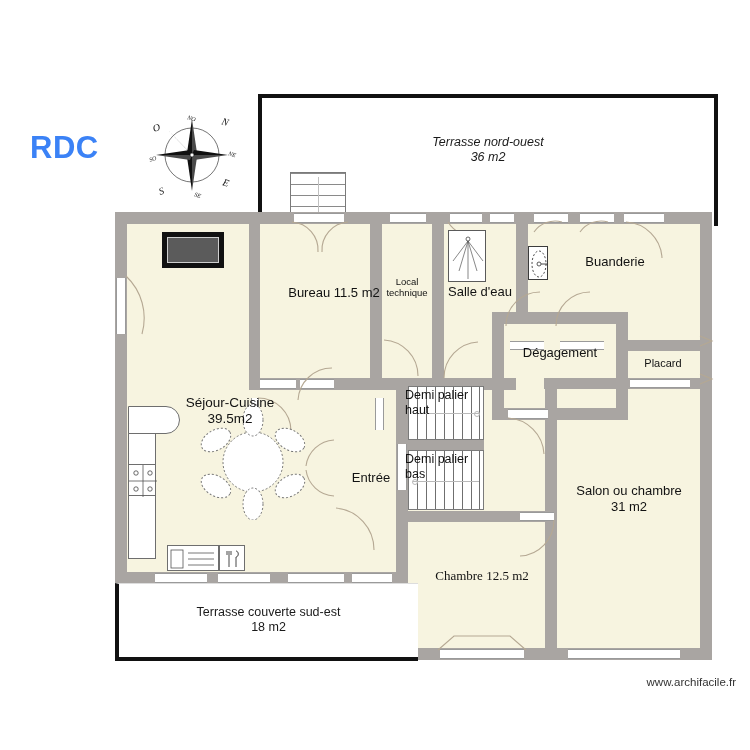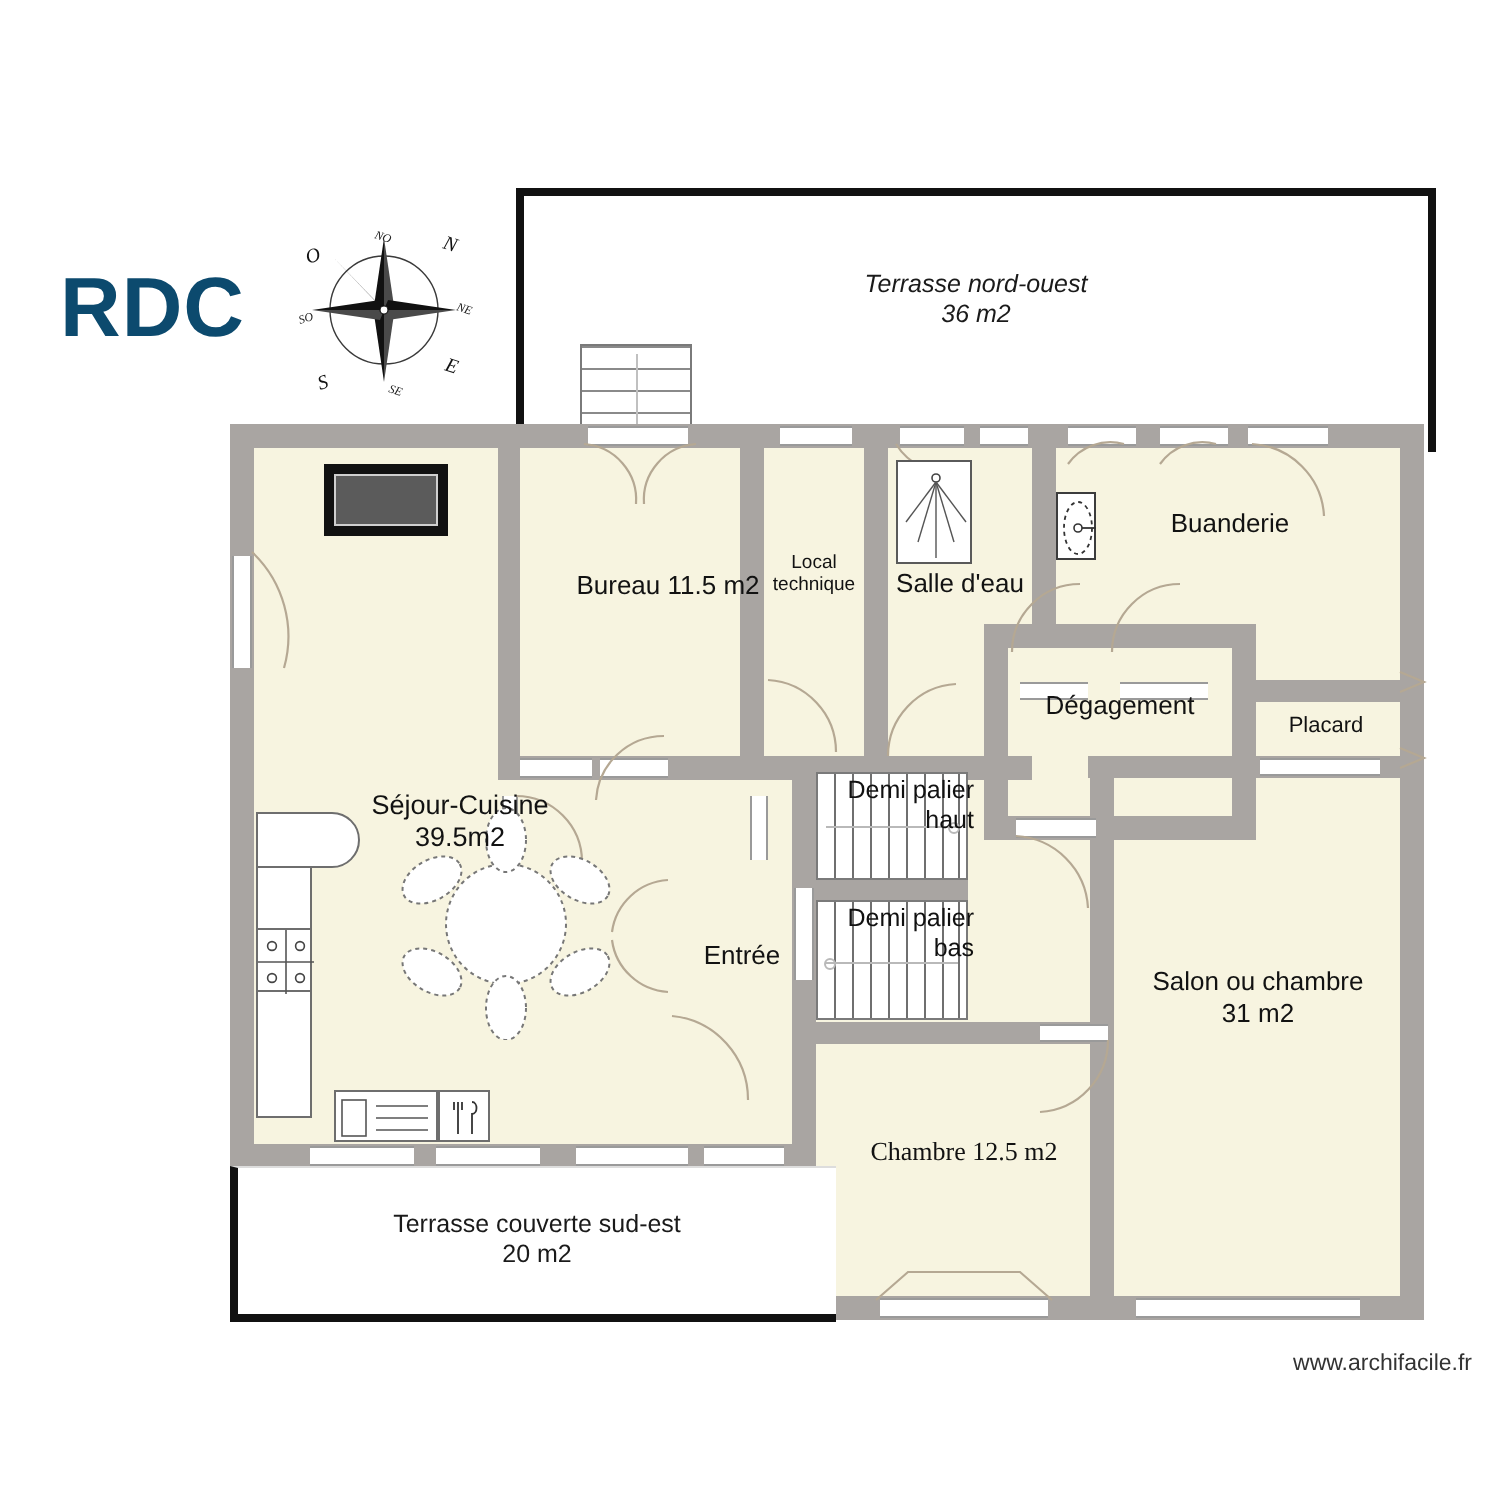--- a/index.html
+++ b/index.html
@@ -9,21 +9,21 @@
     background:#ffffff;
     font-family:"Liberation Sans", sans-serif;
     overflow:hidden;
     position:relative;
   }
   #stage{position:absolute;left:0;top:0;width:750px;height:750px;}
 
   
   .floor-label{
     position:absolute;left:30px;top:130px;
-    font-size:42px;font-weight:bold;color:#0c4a6e;
+    font-size:31px;font-weight:bold;color:#3b82f6;
     letter-spacing:.5px;
   }
 
   
   .compass{position:absolute;left:142px;top:105px;width:100px;height:100px;}
 
   
   .terrace{
     position:absolute;background:#ffffff;
     box-sizing:border-box;
@@ -62,21 +62,21 @@
   
   .door{position:absolute;}
   .door svg{display:block;overflow:visible;}
   .door path,.door line{stroke:#b5a893;stroke-width:1.1px;fill:none;}
 
   
   .stairs{position:absolute;background:#ffffff;border:1px solid #7a7a7a;box-sizing:border-box;}
   .stairs .step{position:absolute;top:0;bottom:0;width:1px;background:#6f6f6f;}
   .stairs .rail{position:absolute;left:6%;right:6%;height:1px;background:#b9b9b9;}
   .stairs .nose{position:absolute;width:4px;height:4px;border:1px solid #b9b9b9;border-radius:50%;}
-  .stairs-label{position:absolute;left:0;right:0;text-align:right;font-size:12.5px;line-height:14.5px;color:#111;white-space:pre-line;}
+  .stairs-label{position:absolute;left:0;right:0;text-align:left;font-size:12.5px;line-height:14.5px;color:#111;white-space:pre-line;}
 
   
   .fx{position:absolute;box-sizing:border-box;}
   .fireplace{position:absolute;background:#111;box-sizing:border-box;}
   .fireplace .inner{position:absolute;left:5px;top:5px;right:5px;bottom:5px;background:#5b5b5b;border:1px solid #cfcfcf;}
 
   .counter{position:absolute;background:#ffffff;border:1px solid #6e6e6e;box-sizing:border-box;}
   .shower{position:absolute;background:#ffffff;border:1px solid #5a5a5a;box-sizing:border-box;}
   .sink-oval{position:absolute;background:#ffffff;border:1px solid #3c3c3c;box-sizing:border-box;}
 
@@ -450,18 +450,18 @@
   <div class="rlabel" style="left:560px;top:254px;width:110px;">Buanderie</div>
   <div class="rlabel" style="left:504px;top:345px;width:112px;">Dégagement</div>
   <div class="rlabel small" style="left:628px;top:358px;width:70px;font-size:11px;">Placard</div>
   <div class="rlabel" style="left:336px;top:470px;width:70px;text-align:center;">Entrée</div>
   <div class="rlabel" style="left:406px;top:568px;width:152px;font-family:Liberation Serif, serif;">Chambre 12.5 m2</div>
   <div class="rlabel" style="left:558px;top:483px;width:142px;">Salon ou chambre
 31 m2</div>
 
   <div class="terrace" id="terrace-se">
     <div class="tlabel">Terrasse couverte sud-est
-20 m2</div>
+18 m2</div>
   </div>
 
   <div class="footer">www.archifacile.fr</div>
 
 </div>
 
 </body></html>

